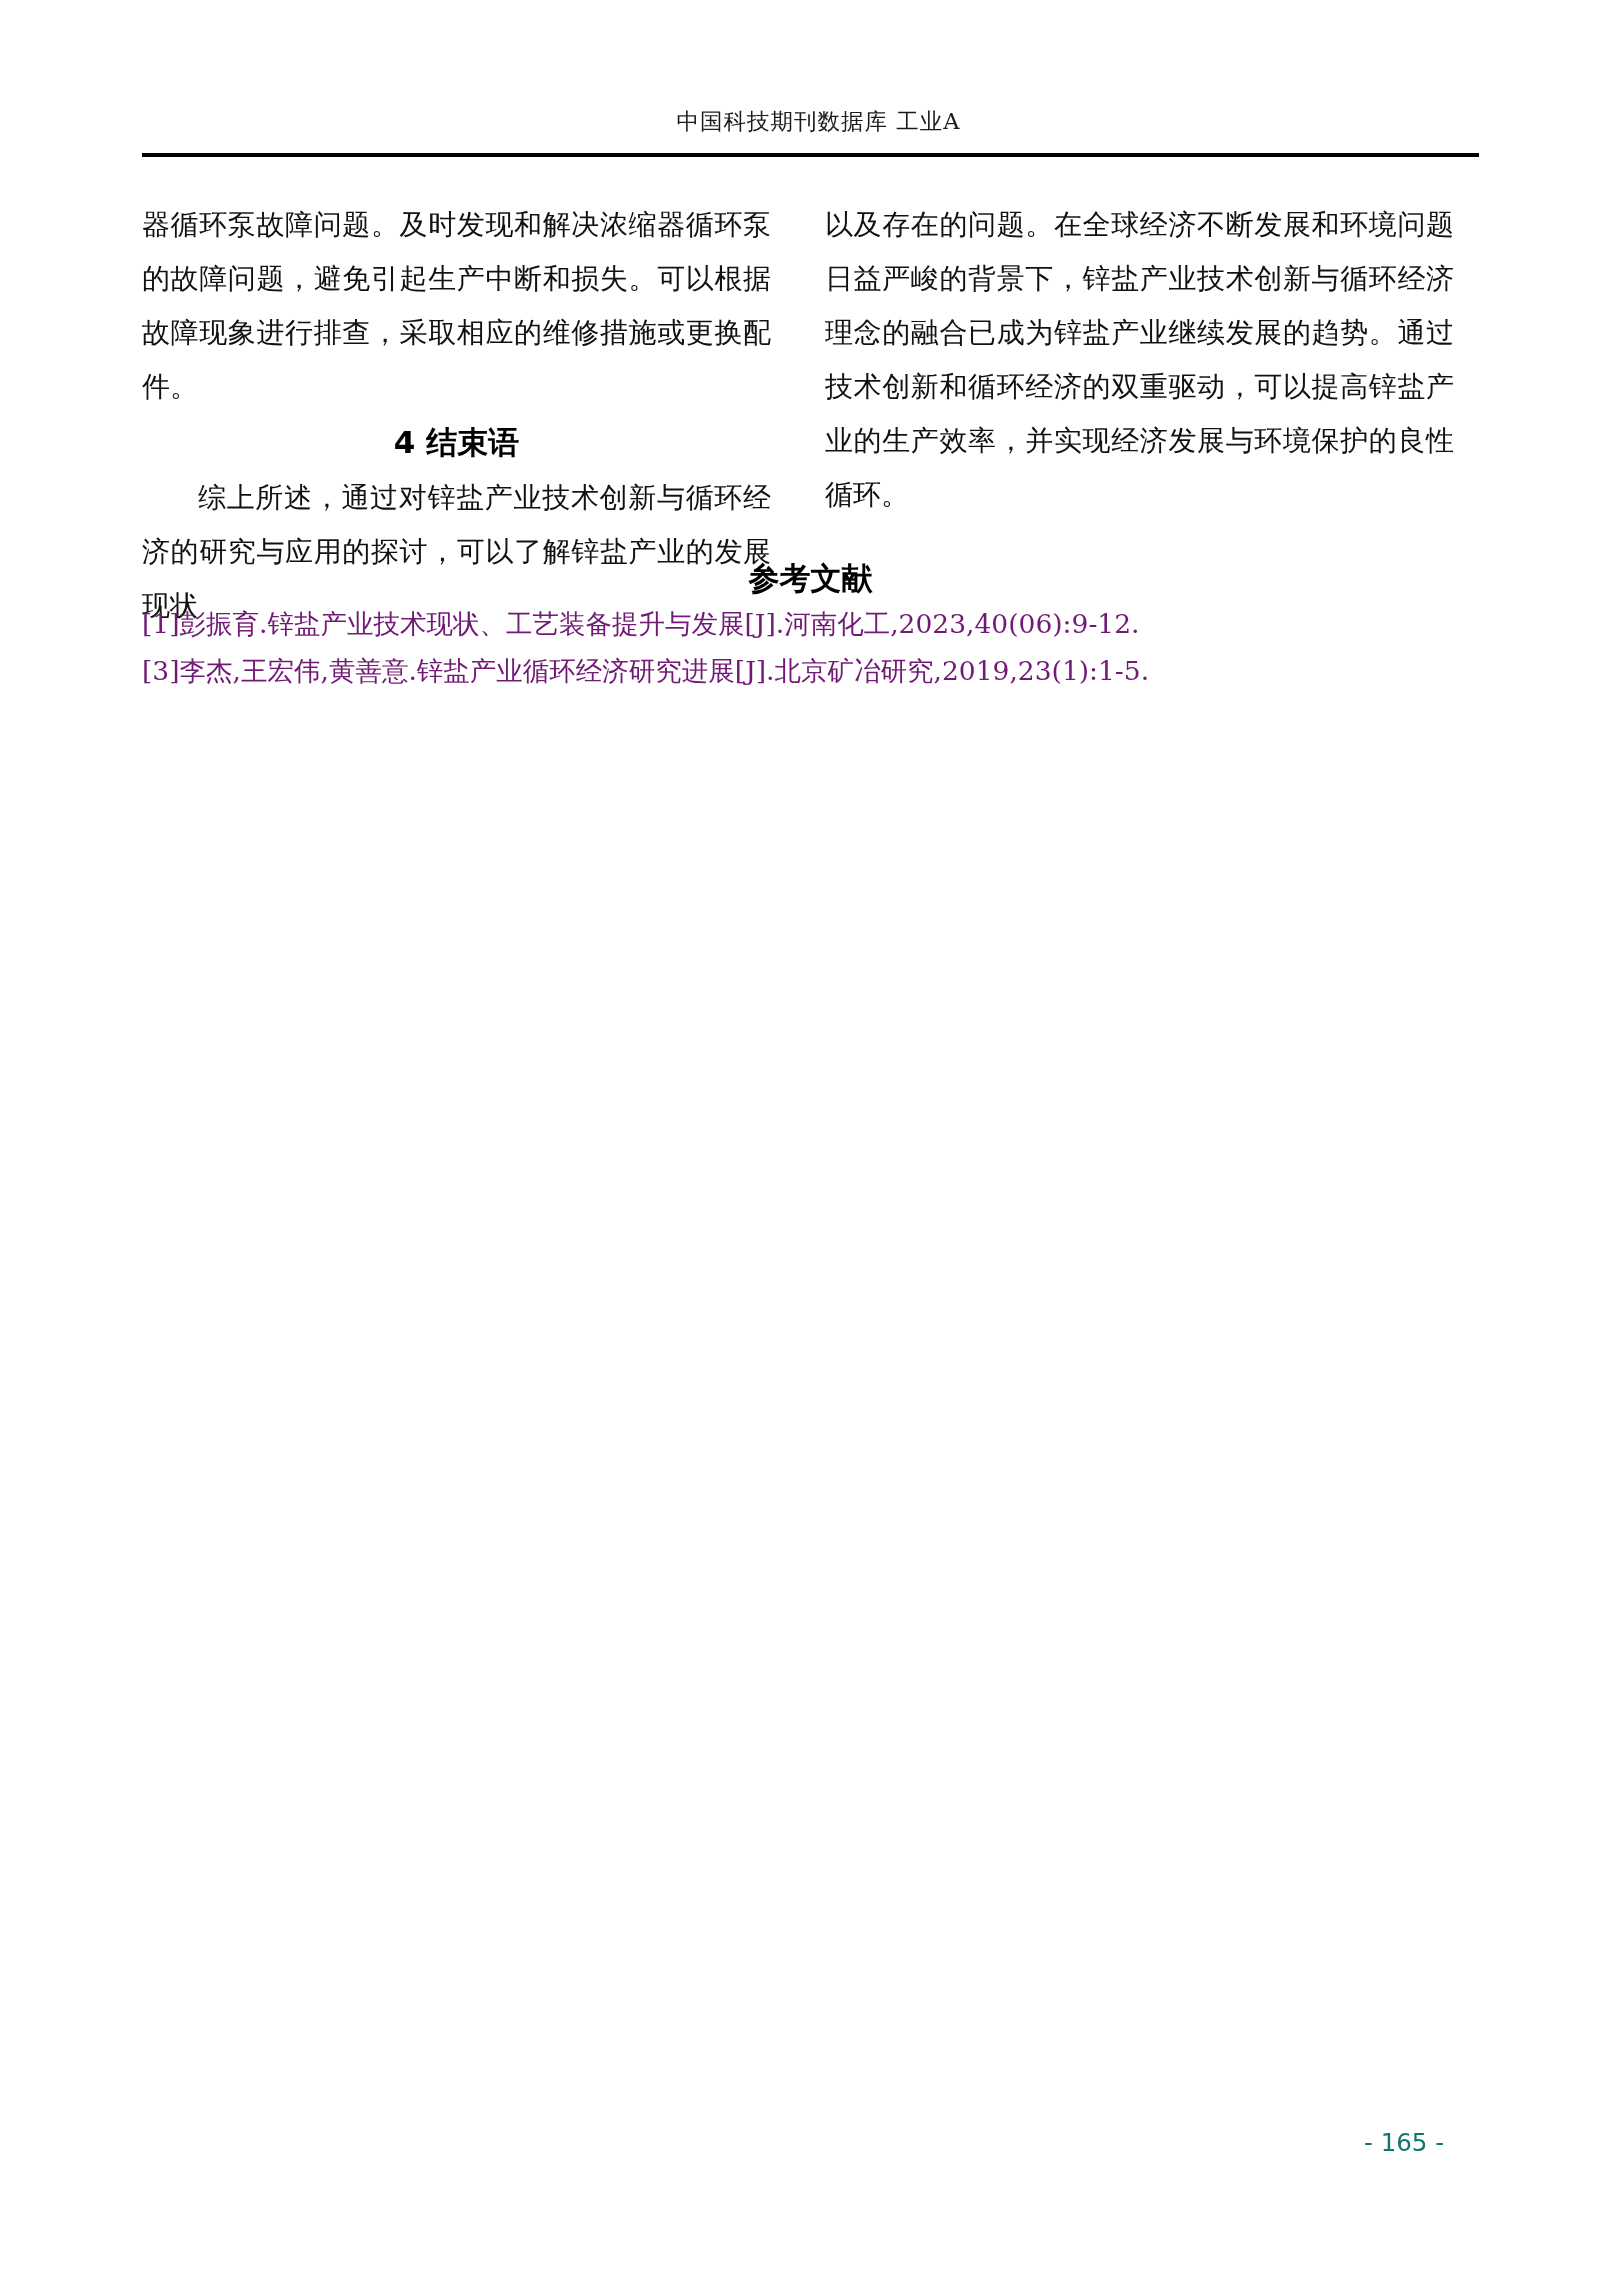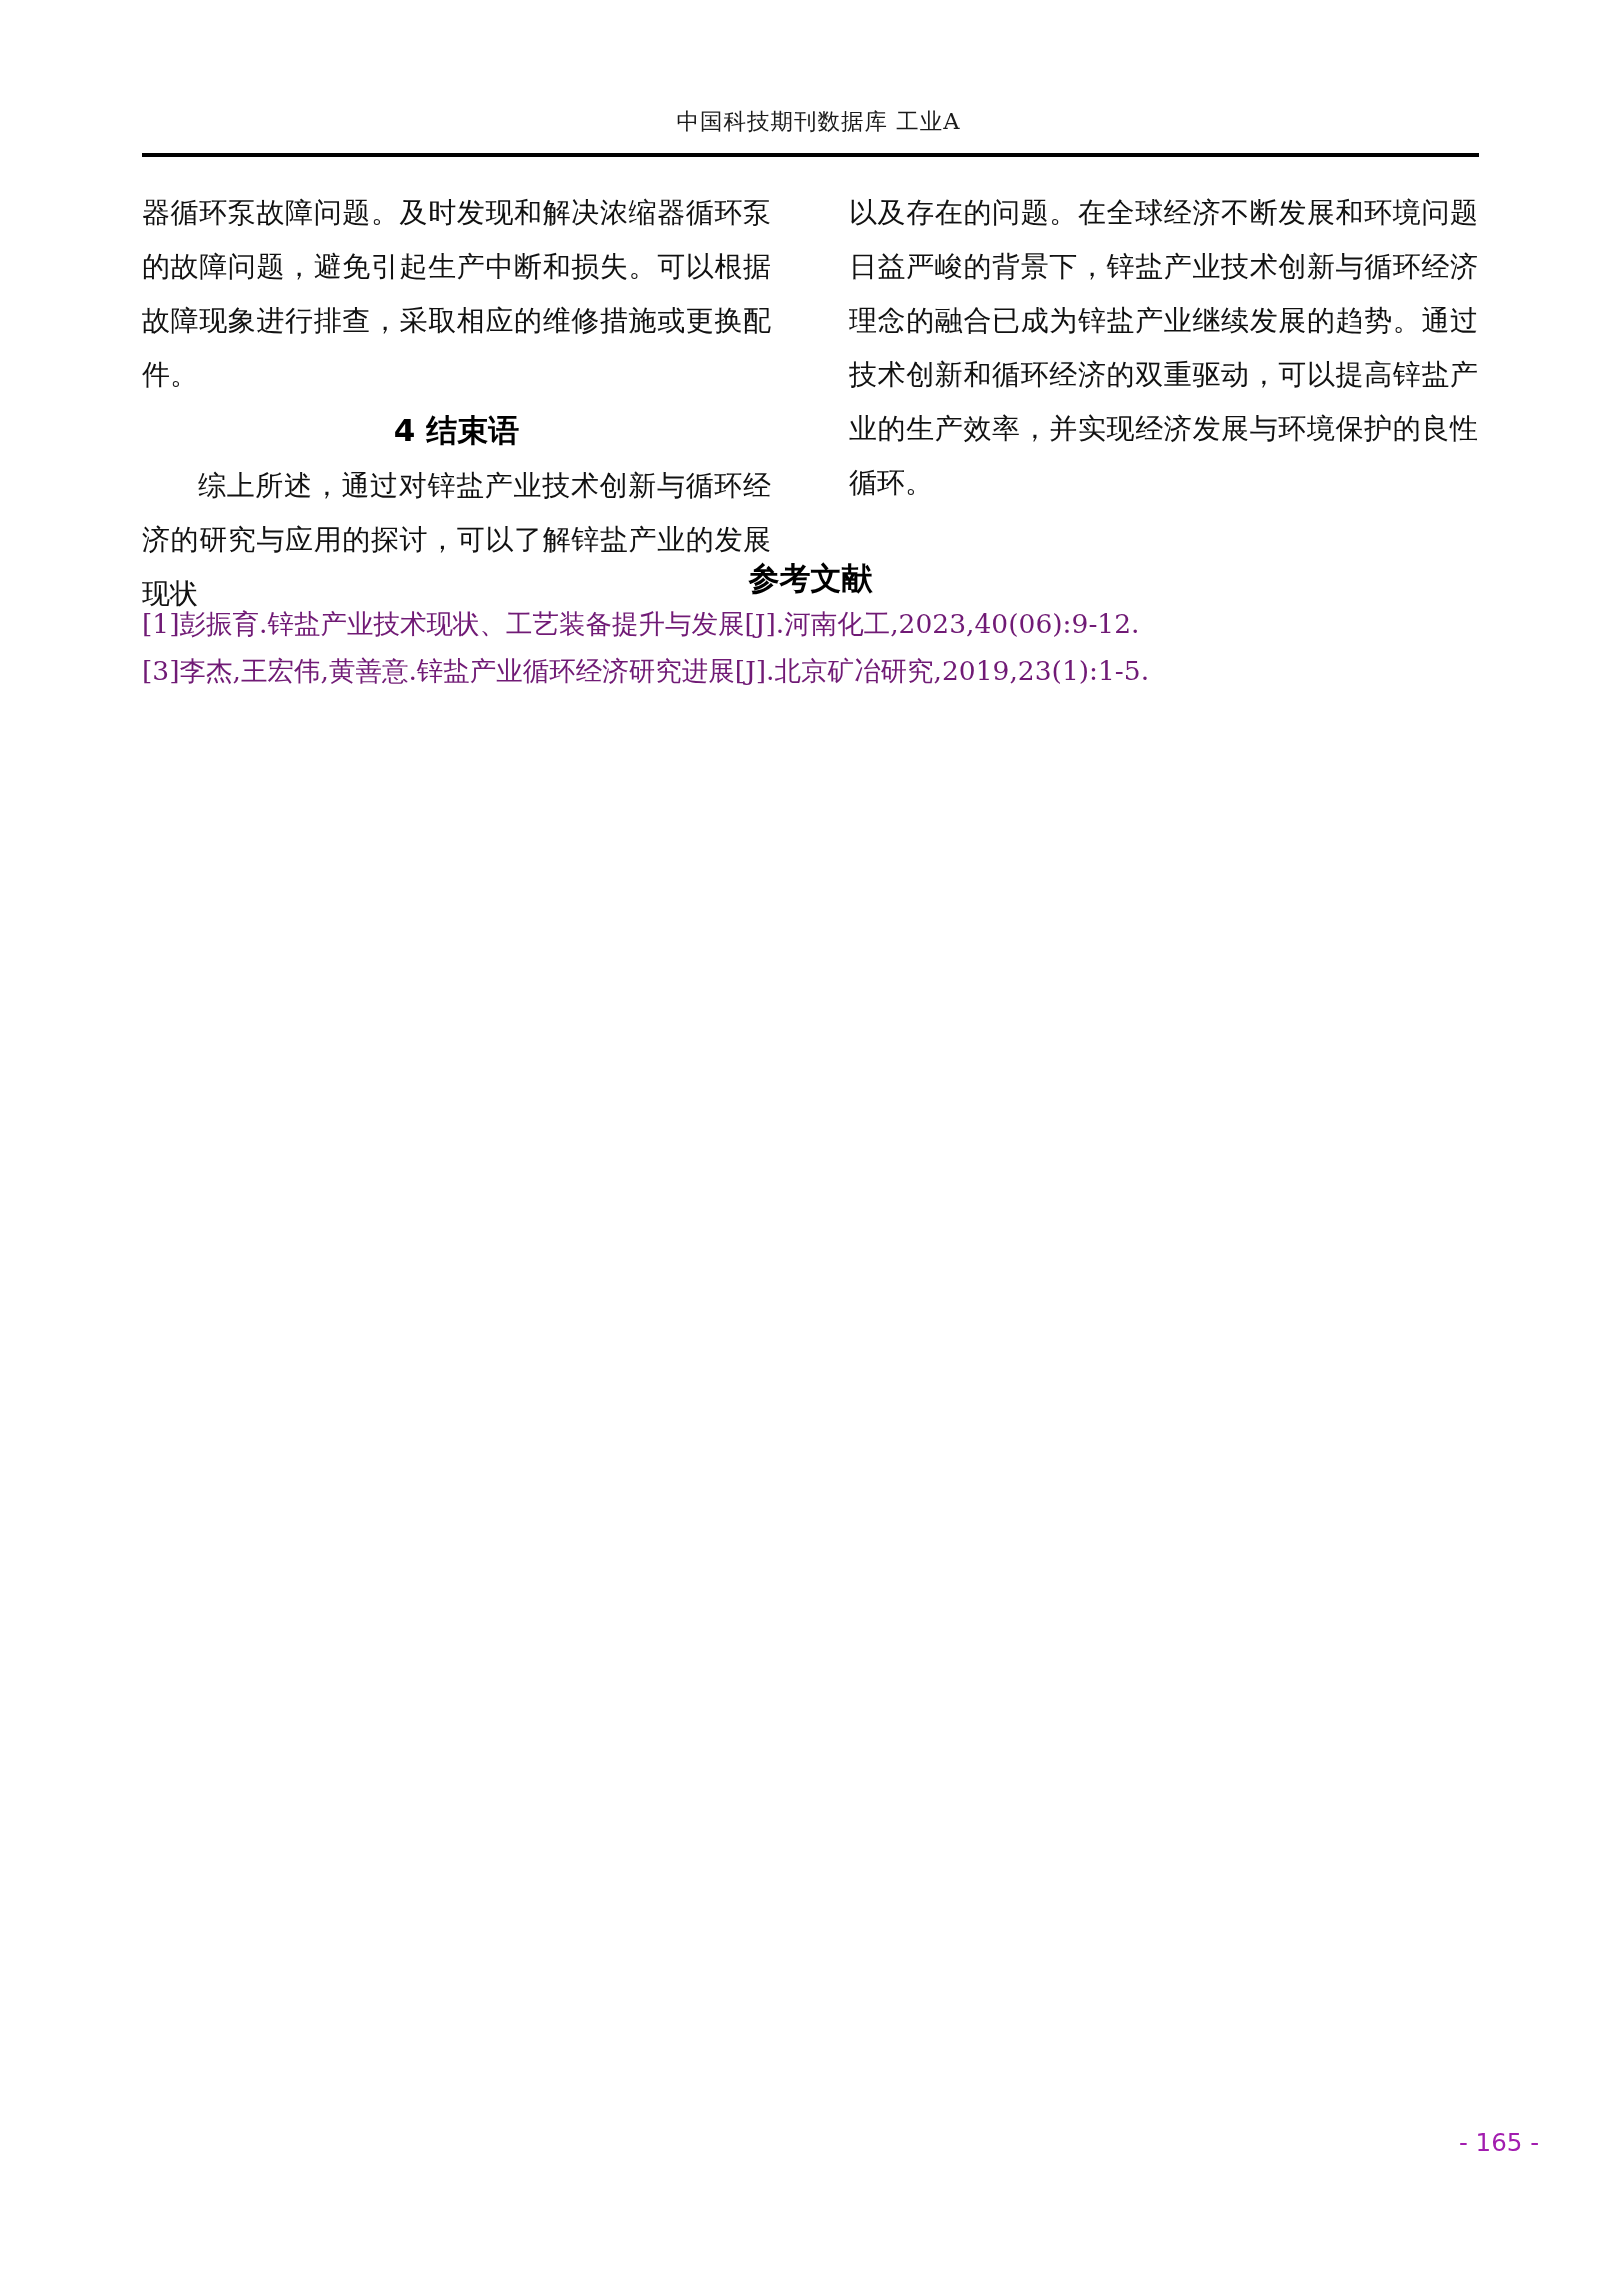--- a/index.html
+++ b/index.html
@@ -27,25 +27,25 @@
   .header-rule {
     position: absolute;
     top: 153px;
     left: 142px;
     width: 1337px;
     height: 3.9px;
     background: #000000;
   }
   .columns {
     position: absolute;
-    top: 186px;
+    top: 198px;
     left: 142px;
     width: 1337px;
     display: flex;
-    gap: 78px;
+    gap: 54px;
   }
   .col {
     width: 629px;
     font-size: 28px;
     line-height: 54px;
     text-align: justify;
     color: #111111;
   }
   .col p { margin: 0; }
   .indent { text-indent: 2em; }
@@ -76,26 +76,26 @@
   .ref-item {
     font-size: 26.5px;
     line-height: 47px;
     margin: 0;
     text-align: justify;
     color: #701a75;
   }
   .page-number {
     position: absolute;
     top: 2128px;
-    left: 1392px;
+    left: 1364px;
     width: 147px;
-    text-align: right;
+    text-align: left;
     font-family: "DejaVu Sans", "Liberation Sans", sans-serif;
     font-size: 24.5px;
-    color: #a21caf;
+    color: #0f766e;
   }
 </style>
 </head>
 <body>
 
 <div class="page">
 
   <div class="header-title">中国科技期刊数据库 工业A</div>
 
   <div class="header-rule"></div>

